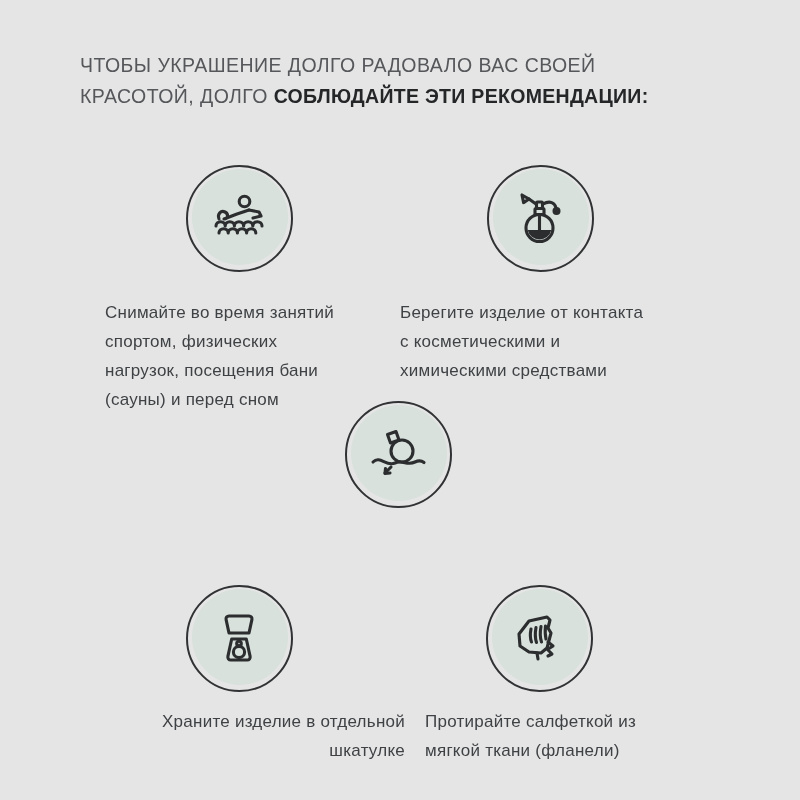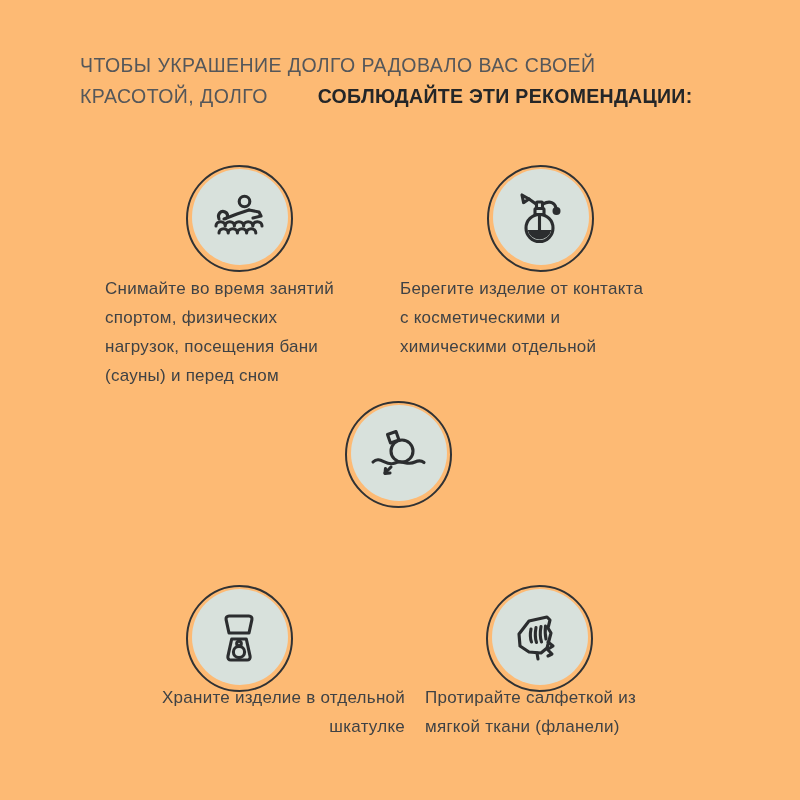--- a/index.html
+++ b/index.html
@@ -4,21 +4,21 @@
 <style>
   html, body {
     margin: 0;
     padding: 0;
     background: #ffffff;
   }
   #stage {
     position: relative;
     width: 800px;
     height: 800px;
-    background: #fdba74;
+    background: #e5e5e5;
     overflow: hidden;
     font-family: "Liberation Sans", "DejaVu Sans", sans-serif;
   }
 
   
   .title {
     position: absolute;
     left: 80px;
     top: 50px;
     width: 670px;
@@ -26,21 +26,20 @@
     line-height: 31px;
     letter-spacing: 0.45px;
     color: #55575a;
     font-weight: 400;
   }
   .title .t-line { display: block; white-space: pre; }
   .title .t-bold {
     font-weight: 700;
     color: #242628;
     letter-spacing: 0.3px;
-    margin-left: 44px;
   }
 
   
   .disc {
     position: absolute;
     width: 107px;
     height: 107px;
     border: 2.5px solid #303234;
     border-radius: 50%;
     box-sizing: border-box;
@@ -77,20 +76,21 @@
   #disc-wipe     { left: 486px; top: 585px; }
 
   
   .item-text {
     position: absolute;
     font-size: 17px;
     line-height: 29px;
     letter-spacing: 0.25px;
     color: #3f4245;
     white-space: pre-line;
+    margin-top: 24px;
   }
   #text-sport    { left: 105px; top: 274px; width: 290px; }
   #text-cosmetic { left: 400px; top: 274px; width: 290px; }
   #text-damage   { left: 271px; top: 509px; width: 260px; }
   #text-storage  { left: 105px; top: 683px; width: 300px; text-align: right; }
   #text-wipe     { left: 425px; top: 683px; width: 280px; }
 </style>
 </head>
 <body>
 
@@ -125,21 +125,21 @@
       <rect class="stroke" x="27" y="22.5" width="9" height="6" rx="1"></rect>
       <rect class="stroke" x="28.5" y="16" width="6" height="6.5" rx="1"></rect>
       <path class="stroke" d="M28,18 L21,13"></path>
       <path class="stroke" d="M21,13 l-7,-4 1.6,7.6 z"></path>
       <path class="stroke" d="M35,18 C42,14 47,17 48,22"></path>
       <circle class="fillDark" cx="48.5" cy="25" r="4"></circle>
     </svg>
   </div>
   <div class="item-text" id="text-cosmetic">Берегите изделие от контакта
 с косметическими и
-химическими отдельной</div>
+химическими средствами</div>
 
   <div class="disc" id="disc-damage">
     <span class="disc-fill"></span>
     <svg viewBox="0 0 64 64" aria-hidden="true">
       <path class="stroke" d="M21.5,12.5 l8.5,-3 3,8.5 -8.5,3 z"></path>
       <circle class="stroke" cx="36" cy="29" r="11"></circle>
       <path class="stroke" d="M7,40 C14,33 20,45 29,41 C37,37.5 41,44 49,40 C53,38 55.5,38.5 58,40.5"></path>
       <path class="stroke" d="M25,45 l-6,6"></path>
       <path class="stroke" d="M19.5,46.5 l-0.5,5 5,-0.5"></path>
     </svg>

